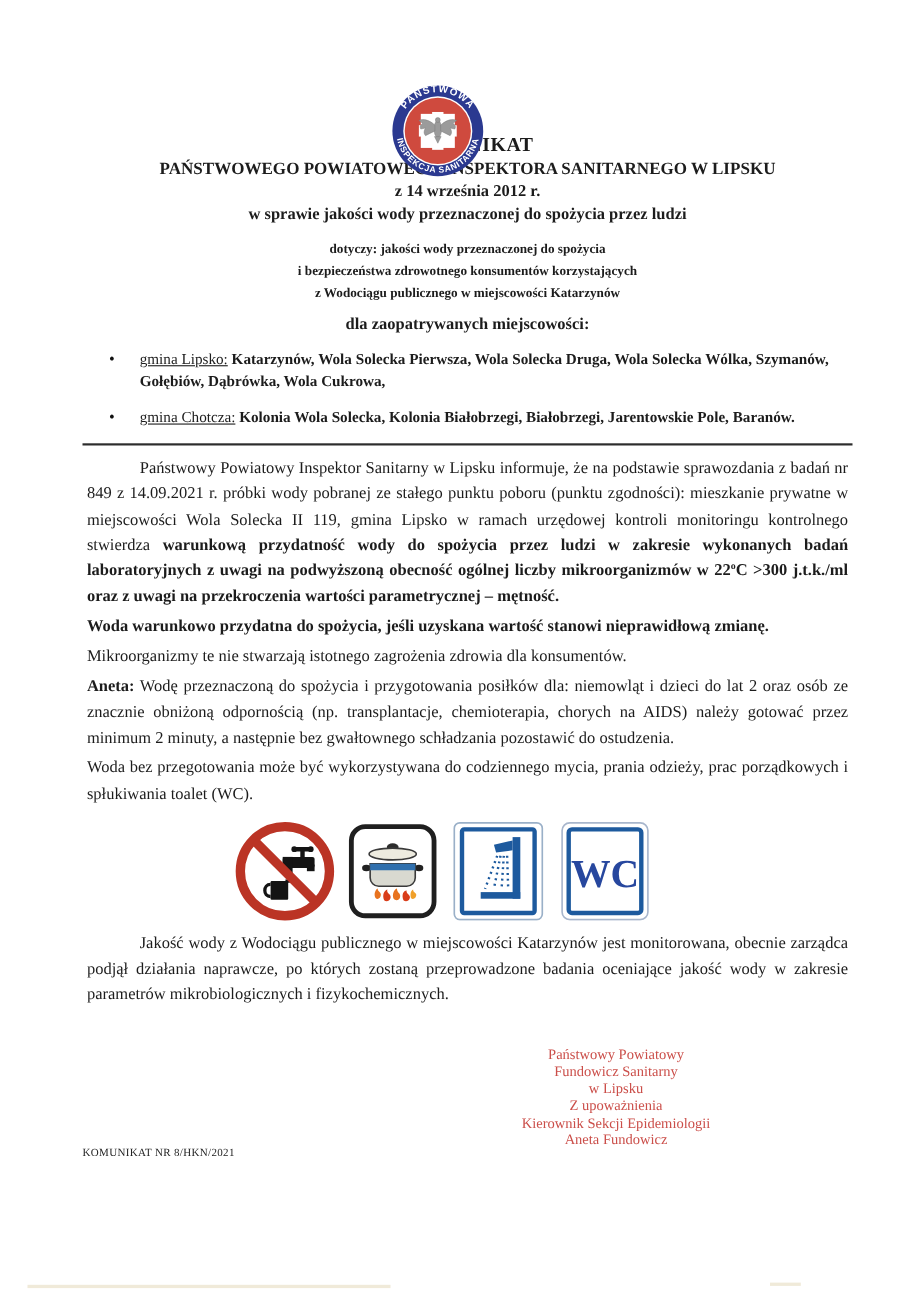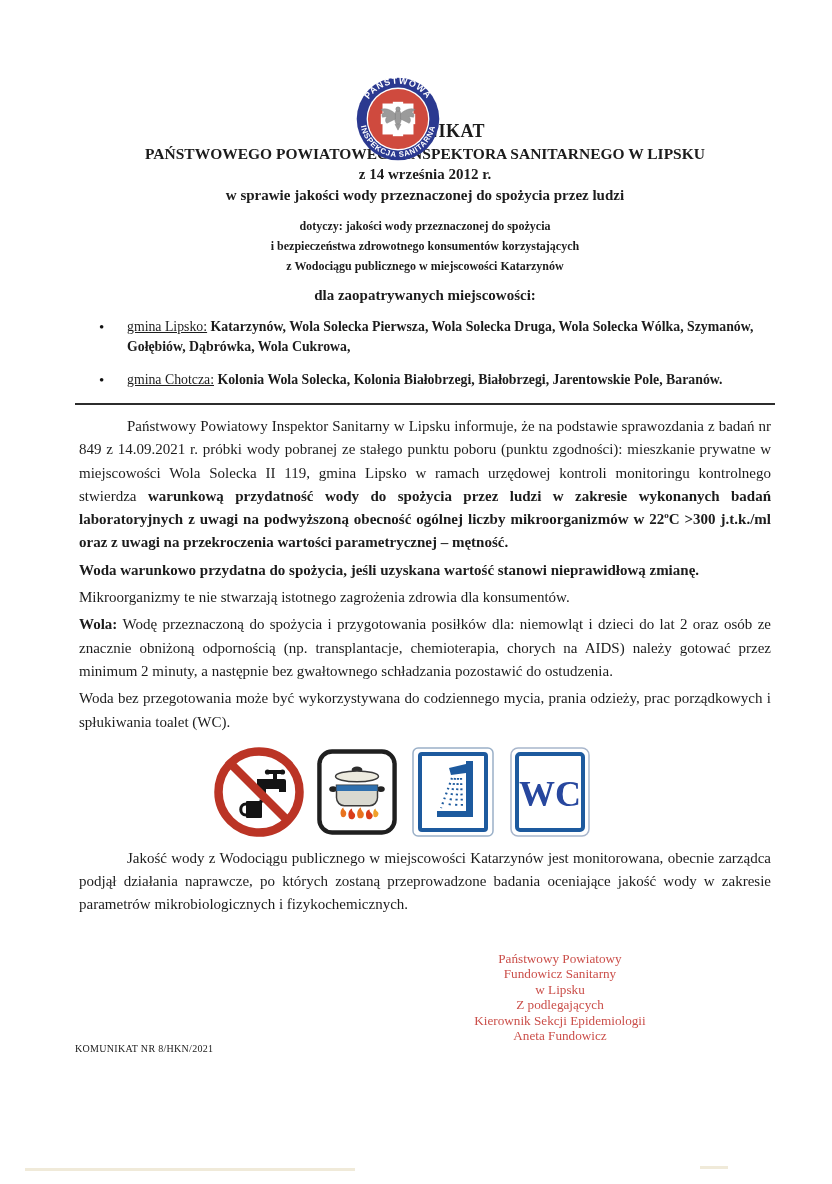--- a/index.html
+++ b/index.html
@@ -104,21 +104,21 @@
     </ul>
 
     <div class="rule"></div>
 
     <p class="para indent justify">
       <span>Państwowy Powiatowy Inspektor Sanitarny w Lipsku informuje, że na podstawie sprawozdania z badań nr 849 z 14.09.2021 r. próbki wody pobranej ze stałego punktu poboru (punktu zgodności): mieszkanie prywatne w miejscowości Wola Solecka II 119, gmina Lipsko w ramach urzędowej kontroli monitoringu kontrolnego stwierdza </span><b><span>warunkową przydatność wody do spożycia przez ludzi w zakresie wykonanych badań laboratoryjnych z uwagi na podwyższoną obecność ogólnej liczby mikroorganizmów w 22</span><sup>o</sup><span>C &gt;300 j.t.k./ml oraz z uwagi na przekroczenia wartości parametrycznej – mętność.</span></b>
     </p>
 
     <p class="para bold">Woda warunkowo przydatna do spożycia, jeśli uzyskana wartość stanowi nieprawidłową zmianę.</p>
     <p class="para">Mikroorganizmy te nie stwarzają istotnego zagrożenia zdrowia dla konsumentów.</p>
-    <p class="para justify"><b>Wola:</b><span> Wodę przeznaczoną do spożycia i przygotowania posiłków dla: niemowląt i dzieci do lat 2 oraz osób ze znacznie obniżoną odpornością (np. transplantacje, chemioterapia, chorych na AIDS) należy gotować przez minimum 2 minuty, a następnie bez gwałtownego schładzania pozostawić do ostudzenia.</span></p>
+    <p class="para justify"><b>Aneta:</b><span> Wodę przeznaczoną do spożycia i przygotowania posiłków dla: niemowląt i dzieci do lat 2 oraz osób ze znacznie obniżoną odpornością (np. transplantacje, chemioterapia, chorych na AIDS) należy gotować przez minimum 2 minuty, a następnie bez gwałtownego schładzania pozostawić do ostudzenia.</span></p>
     <p class="para justify">Woda bez przegotowania może być wykorzystywana do codziennego mycia, prania odzieży, prac porządkowych i spłukiwania toalet (WC).</p>
 
     <div class="icons-row">
 
       <svg viewBox="0 0 92 92" width="92" height="92">
         <g fill="#141414">
           <rect x="54" y="24" width="16" height="4" rx="1"></rect>
           <circle cx="54.5" cy="26" r="2.6"></circle>
           <circle cx="69.5" cy="26" r="2.6"></circle>
           <rect x="60" y="25" width="4" height="10"></rect>
@@ -171,21 +171,21 @@
         <text x="40" y="59" text-anchor="middle" font-family="Liberation Serif, serif" font-weight="bold" font-size="36" fill="#27479e">WC</text>
       </svg>
     </div>
 
     <p class="para indent justify">Jakość wody z Wodociągu publicznego w miejscowości Katarzynów jest monitorowana, obecnie zarządca podjął działania naprawcze, po których zostaną przeprowadzone badania oceniające jakość wody w zakresie parametrów mikrobiologicznych i fizykochemicznych.</p>
 
     <div class="signature">
       <div>Państwowy Powiatowy</div>
       <div>Fundowicz Sanitarny</div>
       <div>w Lipsku</div>
-      <div>Z podlegających</div>
+      <div>Z upoważnienia</div>
       <div>Kierownik Sekcji Epidemiologii</div>
       <div>Aneta Fundowicz</div>
     </div>
   </div>
 
   <div class="footer-ref">KOMUNIKAT NR 8/HKN/2021</div>
 
   <div class="scan-streak" style="left:25px;top:1168px;width:330px;height:3px;"></div>
   <div class="scan-streak" style="left:700px;top:1166px;width:28px;height:3px;"></div>
 </div>

